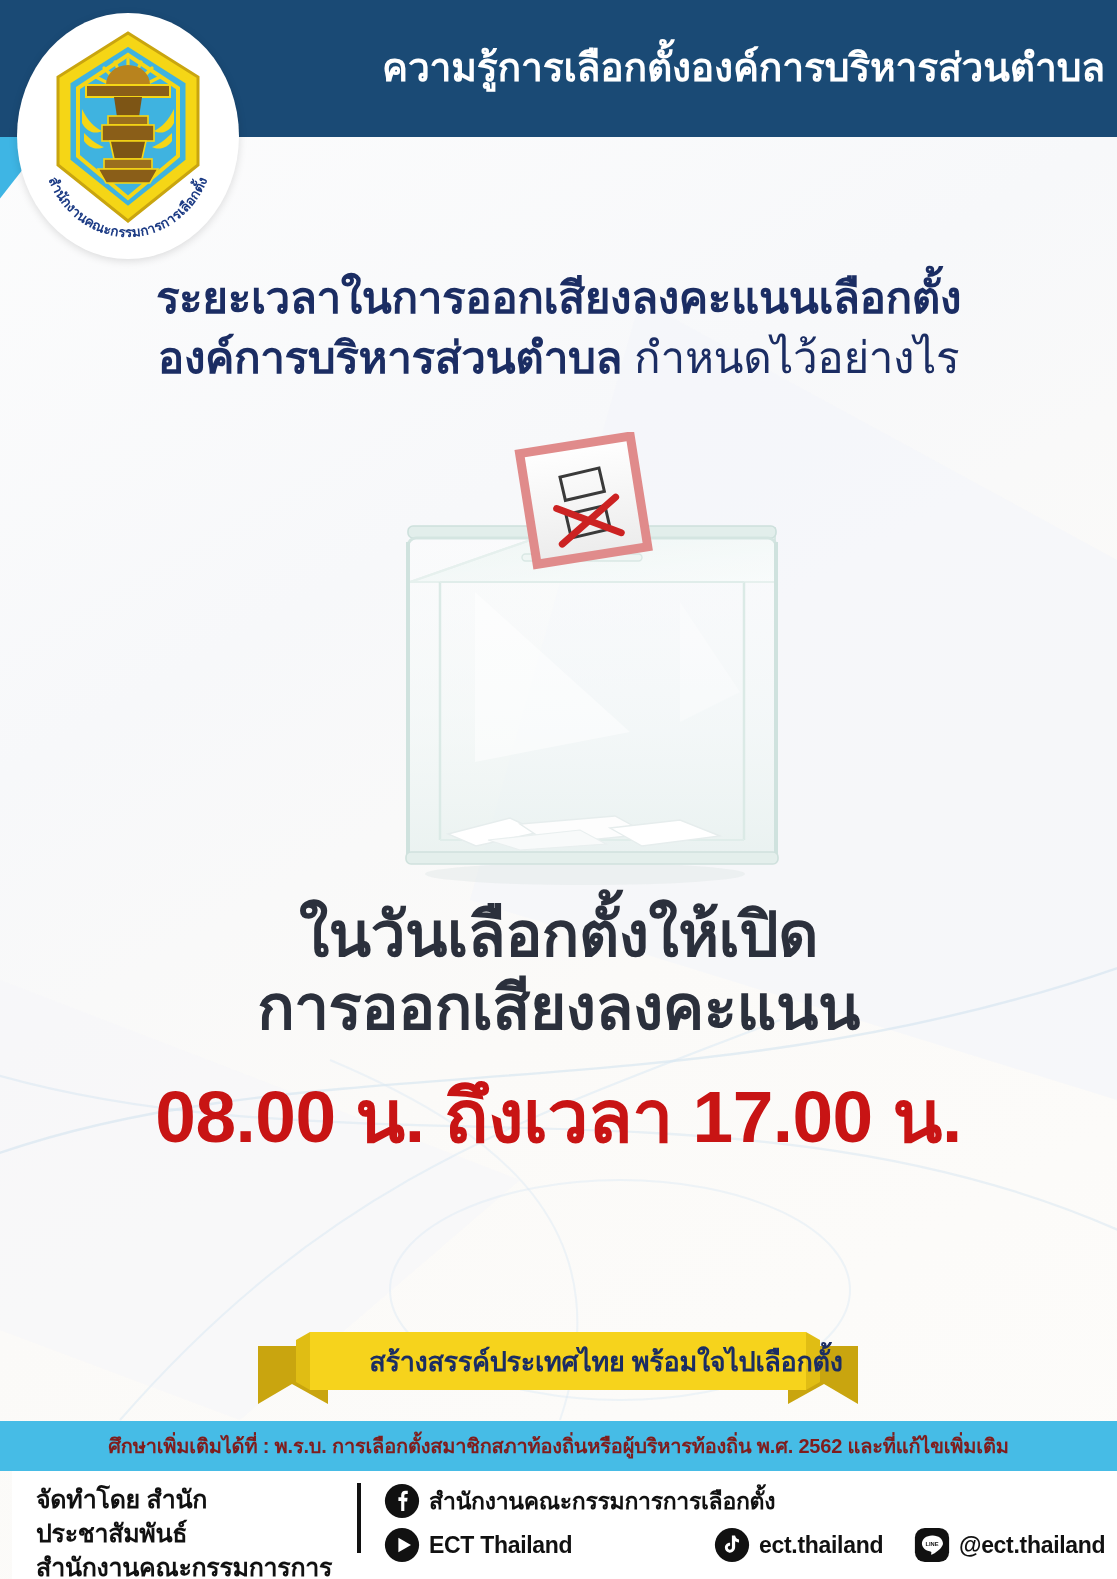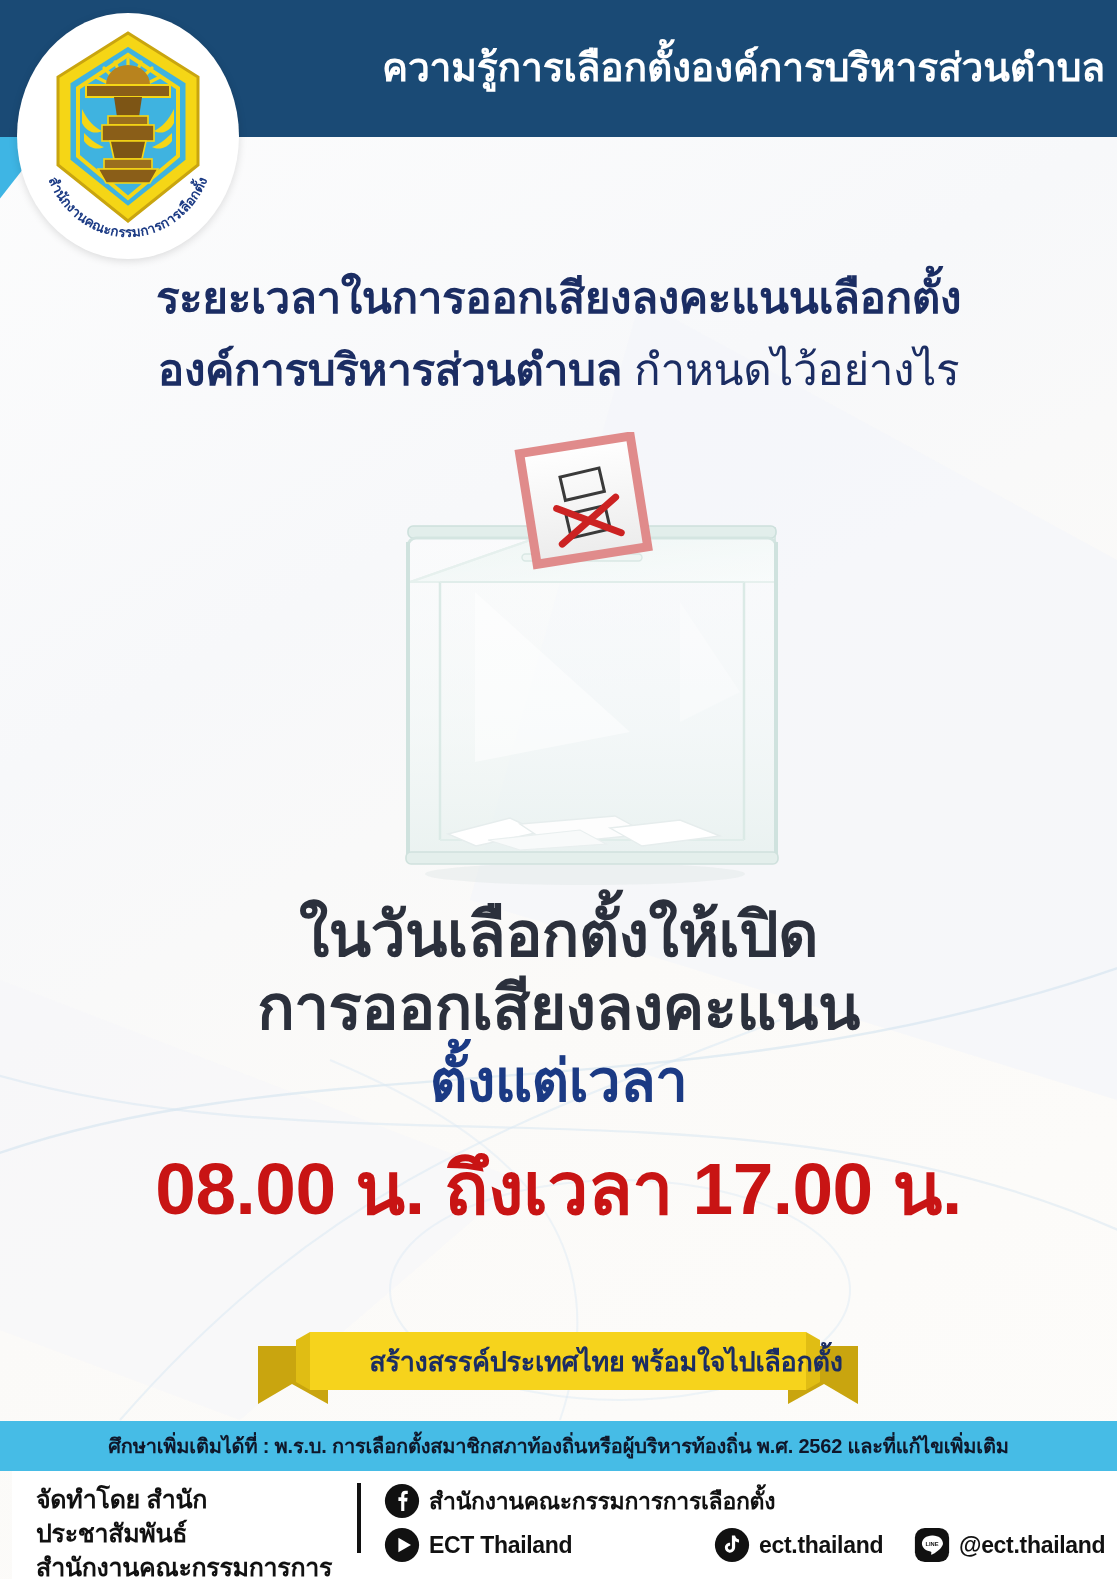--- a/index.html
+++ b/index.html
@@ -32,21 +32,21 @@
   
   .logo-circle{position:absolute;left:17px;top:13px;width:222px;height:246px;
     border-radius:50%;background:#ffffff;z-index:4;
     box-shadow:0 2px 8px rgba(0,0,0,.13);}
   .logo-circle svg{position:absolute;left:0;top:0;}
 
   
   .question{position:absolute;left:0;right:0;top:272px;z-index:5;
     text-align:center;color:#1b2d63;line-height:1.18;}
   .q-line1{font-size:44px;font-weight:bold;letter-spacing:-0.4px;}
-  .q-line2{font-size:44px;margin-top:20px;letter-spacing:-0.4px;}
+  .q-line2{font-size:44px;margin-top:8px;letter-spacing:-0.4px;}
   .q-line2 .bold{font-weight:bold;}
   .q-line2 .reg{font-weight:normal;}
 
   
   .ballot{position:absolute;left:380px;top:432px;width:410px;height:460px;z-index:5;}
 
   
   .answer{position:absolute;left:0;right:0;top:898px;z-index:5;text-align:center;}
   .a-line{font-size:62px;font-weight:bold;color:#2b303c;line-height:1.18;letter-spacing:-0.5px;}
   .a-line3{font-size:58px;font-weight:bold;color:#1b3a84;line-height:1.2;margin-top:2px;letter-spacing:-0.5px;}
@@ -55,21 +55,21 @@
   
   .ribbon{position:absolute;left:258px;top:1332px;width:600px;height:74px;z-index:6;}
   .ribbon-text{position:absolute;left:0;right:0;top:0;height:58px;
     display:flex;align-items:center;justify-content:center;
     color:#1b2d63;font-size:27px;font-weight:bold;z-index:7;
     white-space:nowrap;letter-spacing:-0.3px;}
 
   
   .info-bar{position:absolute;left:0;top:1421px;width:1117px;height:50px;
     background:#46bce6;z-index:6;display:flex;align-items:center;justify-content:center;}
-  .info-bar span{color:#0f172a;font-size:20px;font-weight:bold;white-space:nowrap;letter-spacing:-0.2px;}
+  .info-bar span{color:#7f1d1d;font-size:20px;font-weight:bold;white-space:nowrap;letter-spacing:-0.2px;}
 
   
   .footer{position:absolute;left:12px;top:1471px;width:1117px;height:108px;
     background:#ffffff;z-index:6;}
   .f-left{position:absolute;left:24px;top:12px;width:300px;color:#111;
     font-size:25px;font-weight:bold;line-height:1.35;letter-spacing:-0.3px;}
   .f-div{position:absolute;left:345px;top:12px;width:4px;height:70px;background:#111;}
   .f-grid{position:absolute;left:372px;top:8px;right:6px;
     display:grid;grid-template-columns:330px 200px 215px 200px;
     grid-template-rows:44px 44px;align-items:center;}
@@ -218,21 +218,20 @@
       <g stroke="#cc2222" stroke-width="7" stroke-linecap="round">
         <line x1="176" y1="72" x2="236" y2="106"></line>
         <line x1="236" y1="70" x2="176" y2="108"></line>
       </g>
     </g>
   </svg>
 
   <div class="answer">
     <div class="a-line">ในวันเลือกตั้งให้เปิด</div>
     <div class="a-line">การออกเสียงลงคะแนน</div>
-    <div class="a-line3">ตั้งแต่เวลา</div>
     <div class="a-time">08.00 น. ถึงเวลา 17.00 น.</div>
   </div>
 
   <svg class="ribbon" viewBox="0 0 600 74">
     <polygon points="0,14 70,14 70,72 34,52 0,72" fill="#c9a50f"></polygon>
     <polygon points="600,14 530,14 530,72 566,52 600,72" fill="#c9a50f"></polygon>
     <rect x="52" y="0" width="496" height="58" fill="#f6d31c"></rect>
     <polygon points="52,0 52,58 38,50 38,8" fill="#e0bd14"></polygon>
     <polygon points="548,0 548,58 562,50 562,8" fill="#e0bd14"></polygon>
   </svg>

